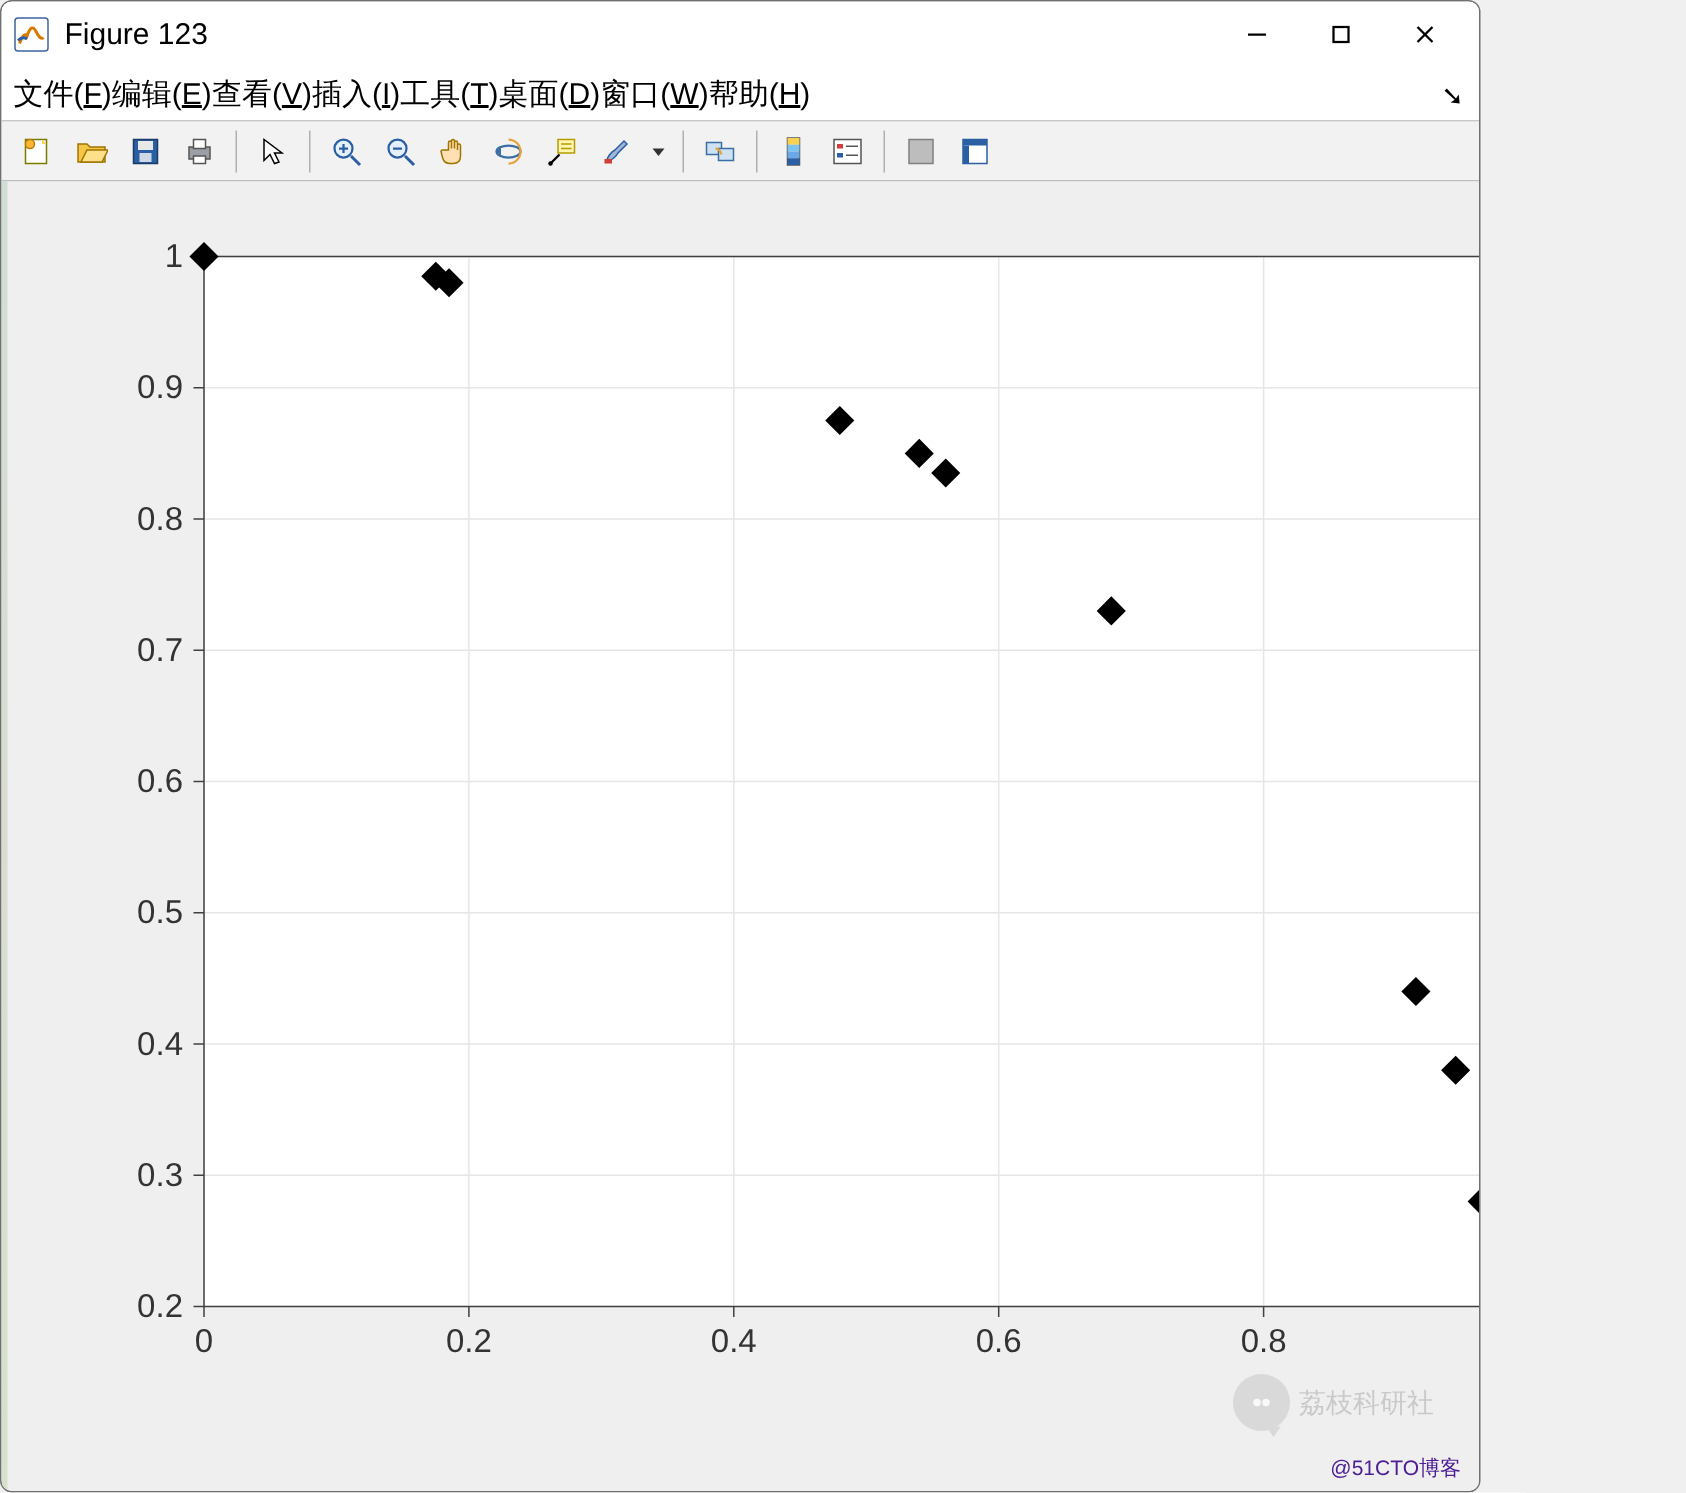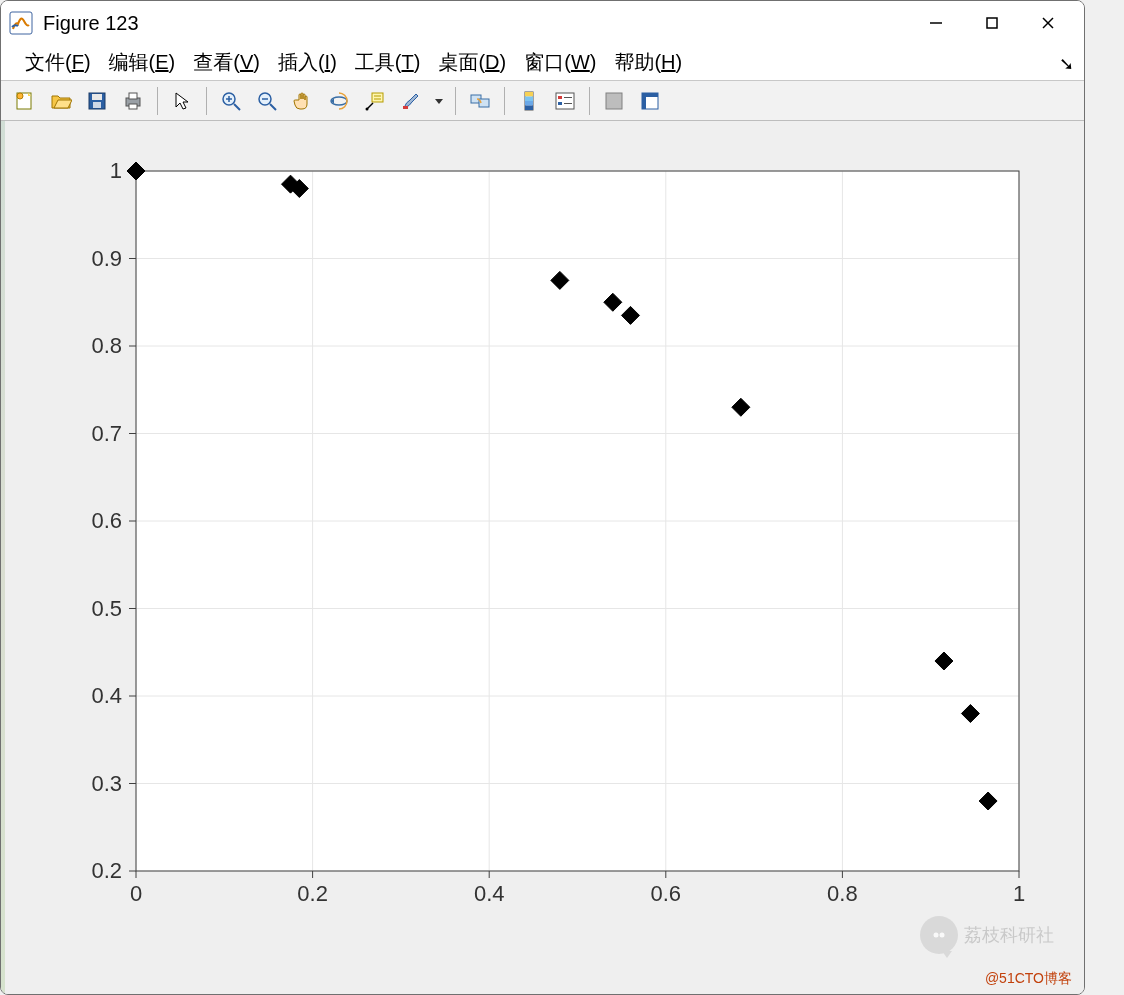--- a/index.html
+++ b/index.html
@@ -6,21 +6,21 @@
   body {
     margin: 0;
     font-family: "Microsoft YaHei", "Segoe UI", Arial, sans-serif;
     background: #f0f0f0;
     width: 1124px;
     height: 995px;
     overflow: hidden;
     position: relative;
   }
   .window {
-    width: 1085px;
+    width: 987px;
     height: 995px;
     background: #ffffff;
     border: 1px solid #707070;
     border-radius: 8px;
     display: flex;
     flex-direction: column;
     overflow: hidden;
   }
   .titlebar {
     height: 44px;
@@ -34,22 +34,21 @@
   .titlebar .spacer { flex: 1; }
   .win-btn {
     width: 56px; height: 40px;
     display: flex; align-items: center; justify-content: center;
     color: #000;
   }
   .menubar {
     height: 36px;
     display: flex;
     align-items: center;
-    gap: 18px;
-    padding: 0 24px;
+    padding: 0 8px;
     font-size: 20px;
     background: #ffffff;
     border-bottom: 1px solid #c8c8c8;
     position: relative;
   }
   .menubar .menu-item { cursor: default; white-space: nowrap; }
   .menubar .menu-item span.ul { text-decoration: underline; }
   .menubar .dock-arrow {
     position: absolute; right: 10px; top: 8px;
     font-size: 18px; color: #000;
@@ -100,21 +99,21 @@
     display:flex;align-items:center;justify-content:center;
     position: relative;
   }
   .watermark-logo .bubble::after{
     content:""; position:absolute; bottom:-4px; right:6px;
     width:0;height:0;border-left:5px solid transparent;border-right:5px solid transparent;border-top:7px solid #cfcfcf;
   }
   .watermark-logo .txt { font-size: 18px; color: #b8b8b8; font-weight: 500;}
   .watermark-footer {
     position: absolute; right: 12px; bottom: 6px;
-    font-size: 14px; color: #c2410c;
+    font-size: 14px; color: #4c1d95;
     pointer-events: none;
   }
 </style>
 </head>
 <body>
 
 <div class="window">
 
   <div class="titlebar">
     <span class="app-icon">

